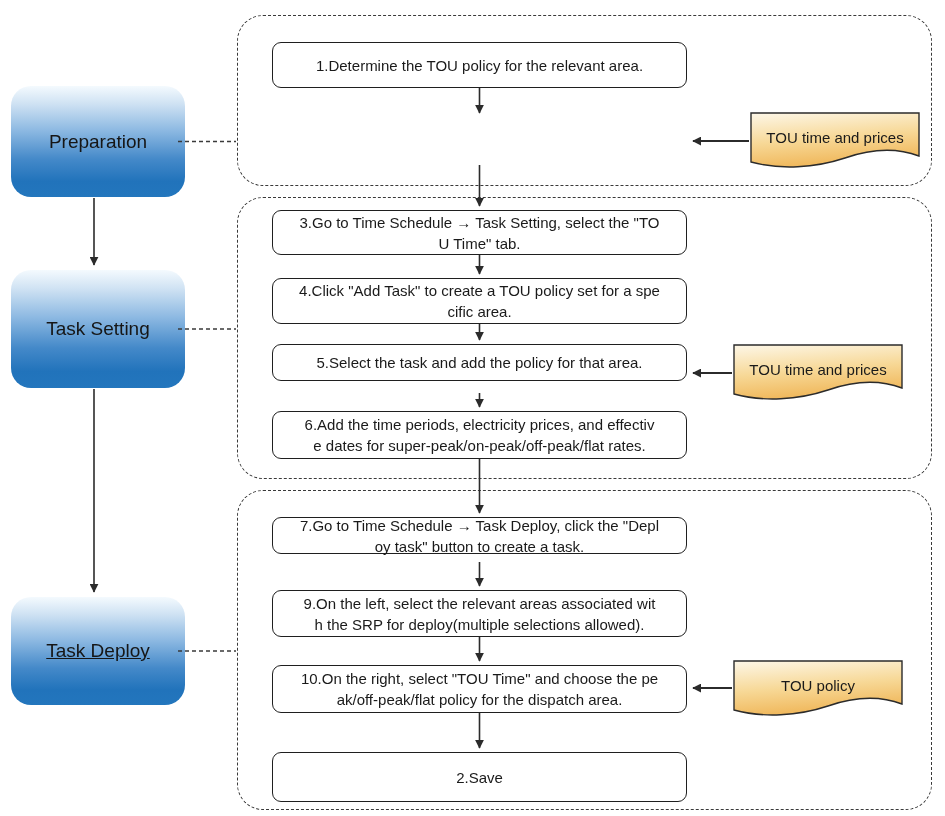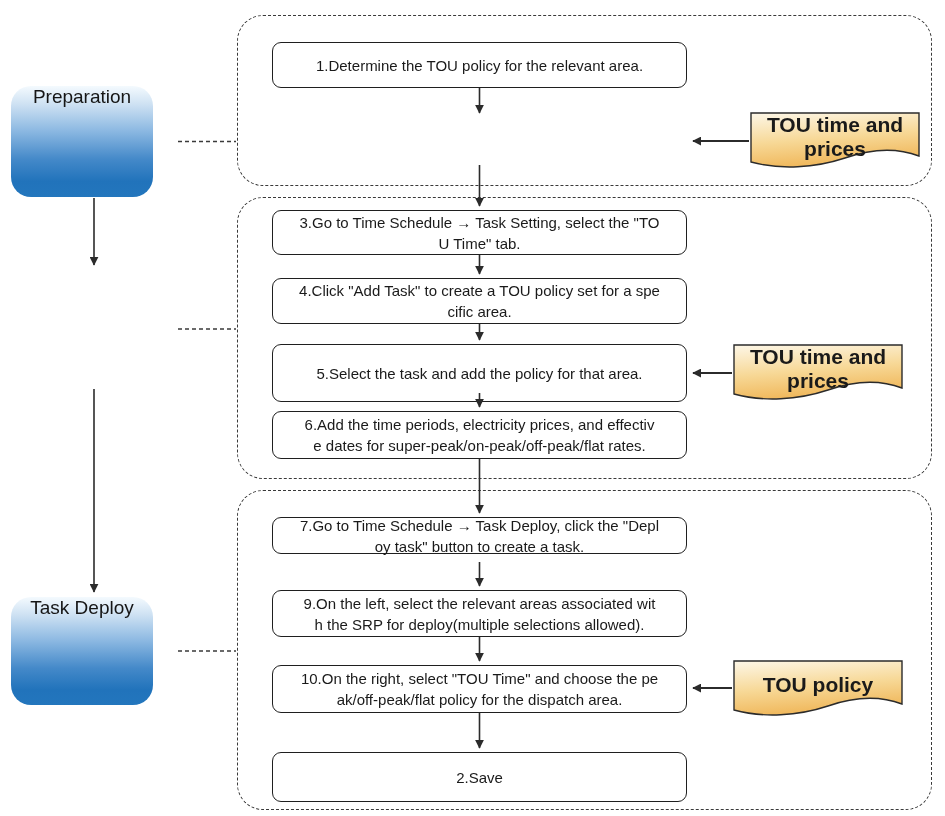--- a/index.html
+++ b/index.html
@@ -13,58 +13,61 @@
   }
   
   .step{
     position:absolute;left:272px;width:415px;box-sizing:border-box;
     border:1.4px solid #1f1f1f;border-radius:9px;background:#ffffff;
     display:flex;align-items:center;justify-content:center;text-align:center;
     font-size:15px;line-height:21px;white-space:pre-line;padding:1px 0;
   }
   
   .stage{
-    position:absolute;left:11px;width:142px;border-radius:20px;
+    position:absolute;left:11px;width:174px;border-radius:20px;
     background:linear-gradient(180deg,#f4fafe 0%,#cfe2f3 16%,#8db9e2 40%,#4489c9 66%,#2173bb 86%,#2376bd 100%);
-    display:flex;justify-content:center;
+    display:flex;align-items:center;justify-content:center;
     font-size:19px;color:#161616;
   }
   
   .doc{position:absolute;width:170px;height:60px;}
   .doc svg{position:absolute;left:0;top:0;}
   .doc .doc-label{
     position:absolute;left:0;top:8px;width:100%;height:34px;
     display:flex;align-items:center;justify-content:center;
-    font-size:21px;color:#1a1a1a;text-align:center;font-weight:bold;
+    font-size:15px;color:#1a1a1a;text-align:center;
   }
   .wires{position:absolute;left:0;top:0;pointer-events:none;}
 </style>
 </head>
 <body>
 
 <div class="canvas">
 
   <div class="group" style="left:237px;top:15px;width:693px;height:169px;"></div>
   <div class="group" style="left:237px;top:197px;width:693px;height:280px;"></div>
   <div class="group" style="left:237px;top:490px;width:693px;height:318px;"></div>
 
   <div class="stage" style="top:86px;height:111px;">
     <span>Preparation</span>
   </div>
-  <div class="stage" style="top:597px;height:108px;">
+  <div class="stage" style="top:270px;height:118px;">
+    <span>Task Setting</span>
+  </div>
+  <div class="stage" style="top:597px;height:108px;text-decoration:underline;">
     <span>Task Deploy</span>
   </div>
 
   <div class="step" style="top:42px;height:46px;">1.Determine the TOU policy for the relevant area.</div>
 
   <div class="step" style="top:210px;height:45px;">3.Go to Time Schedule → Task Setting, select the "TO
 U Time" tab.</div>
   <div class="step" style="top:278px;height:46px;">4.Click "Add Task" to create a TOU policy set for a spe
 cific area.</div>
-  <div class="step" style="top:344px;height:58px;">5.Select the task and add the policy for that area.</div>
+  <div class="step" style="top:344px;height:37px;">5.Select the task and add the policy for that area.</div>
   <div class="step" style="top:411px;height:48px;">6.Add the time periods, electricity prices, and effectiv
 e dates for super-peak/on-peak/off-peak/flat rates.</div>
 
   <div class="step" style="top:517px;height:37px;">7.Go to Time Schedule → Task Deploy, click the "Depl
 oy task" button to create a task.</div>
   <div class="step" style="top:590px;height:47px;">9.On the left, select the relevant areas associated wit
 h the SRP for deploy(multiple selections allowed).</div>
   <div class="step" style="top:665px;height:48px;">10.On the right, select "TOU Time" and choose the pe
 ak/off-peak/flat policy for the dispatch area.</div>
   <div class="step" style="top:752px;height:50px;">2.Save</div>

